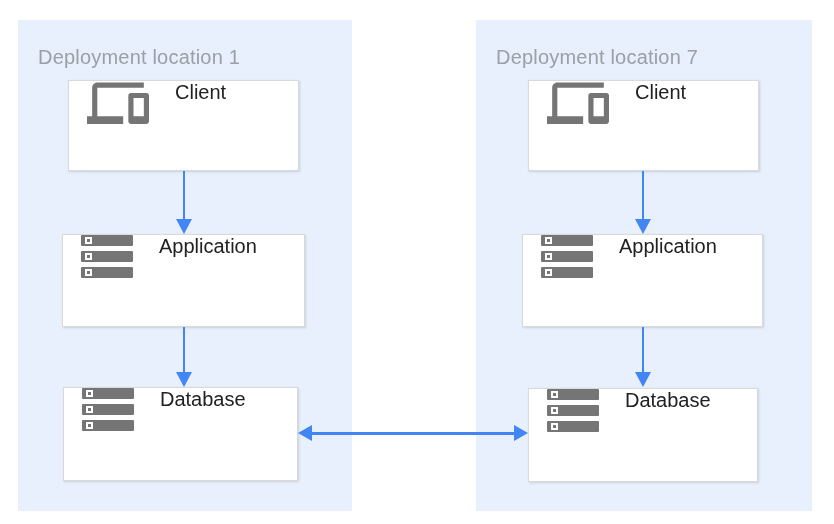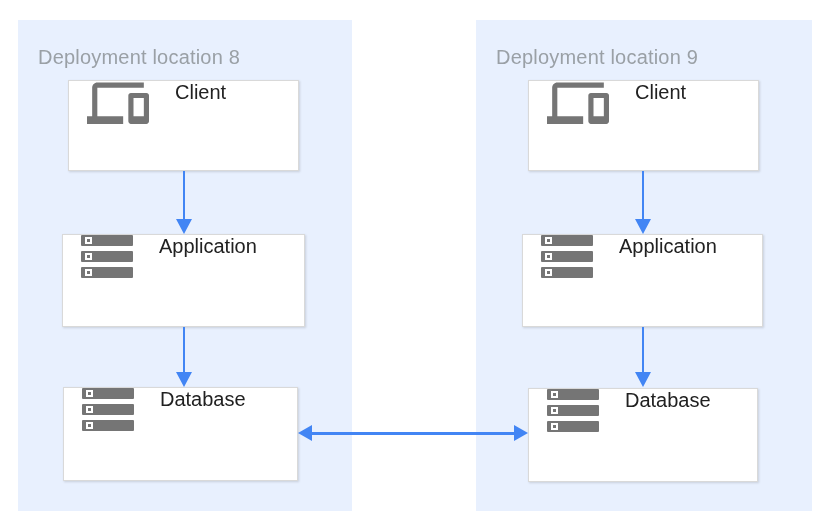--- a/index.html
+++ b/index.html
@@ -103,24 +103,24 @@
     border-bottom: 8px solid transparent;
     border-left: 14px solid #4285f4;
   }
 </style>
 </head>
 <body>
 
 <div class="canvas">
 
   <section class="panel left">
-    <div class="panel-title">Deployment location 8</div>
+    <div class="panel-title">Deployment location 1</div>
   </section>
   <section class="panel right">
-    <div class="panel-title">Deployment location 9</div>
+    <div class="panel-title">Deployment location 7</div>
   </section>
 
   <div class="node" style="left:68px; top:80px; width:231px; height:91px;">
     <span class="devices-icon">
       <svg width="62" height="47" viewBox="0 3.5 24 18" xmlns="http://www.w3.org/2000/svg">
         <path fill="#757575" d="M4 6h18V4H4c-1.1 0-2 .9-2 2v11H0v3h14v-3H4V6zm19 2h-6c-.55 0-1 .45-1 1v10c0 .55.45 1 1 1h6c.55 0 1-.45 1-1V9c0-.55-.45-1-1-1zm-1 9h-4v-7h4v7z"></path>
       </svg>
     </span>
     <span class="node-label">Client</span>
   </div>

